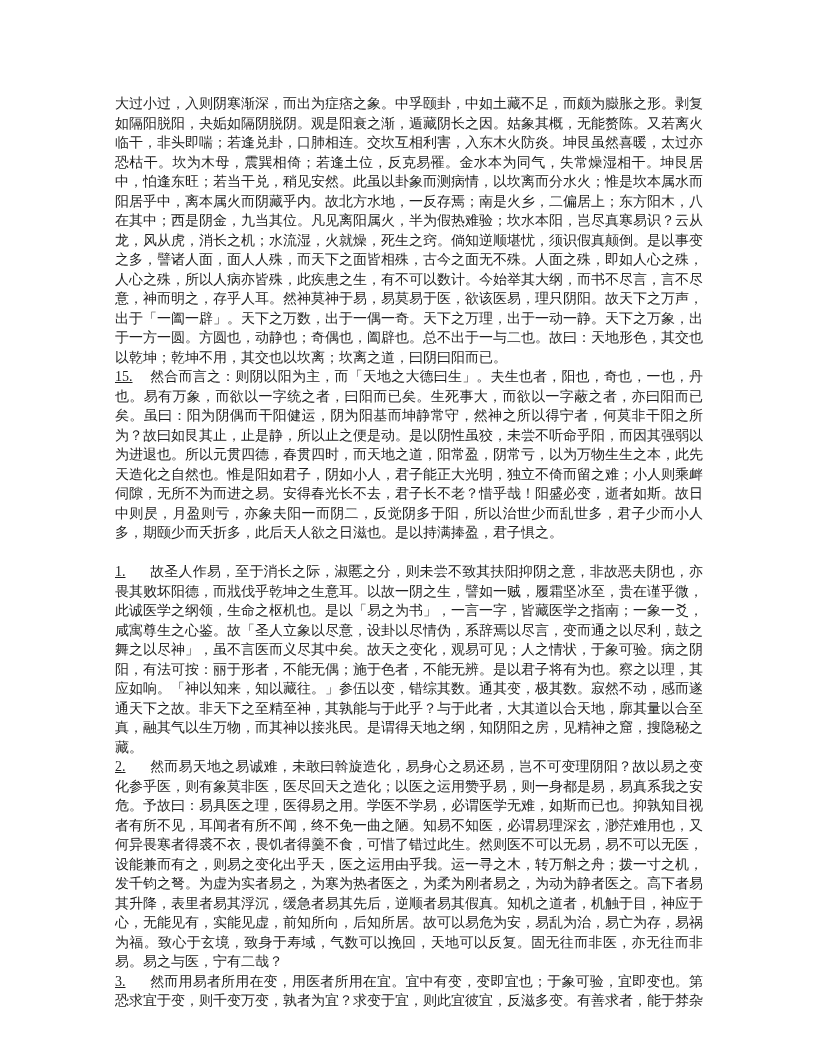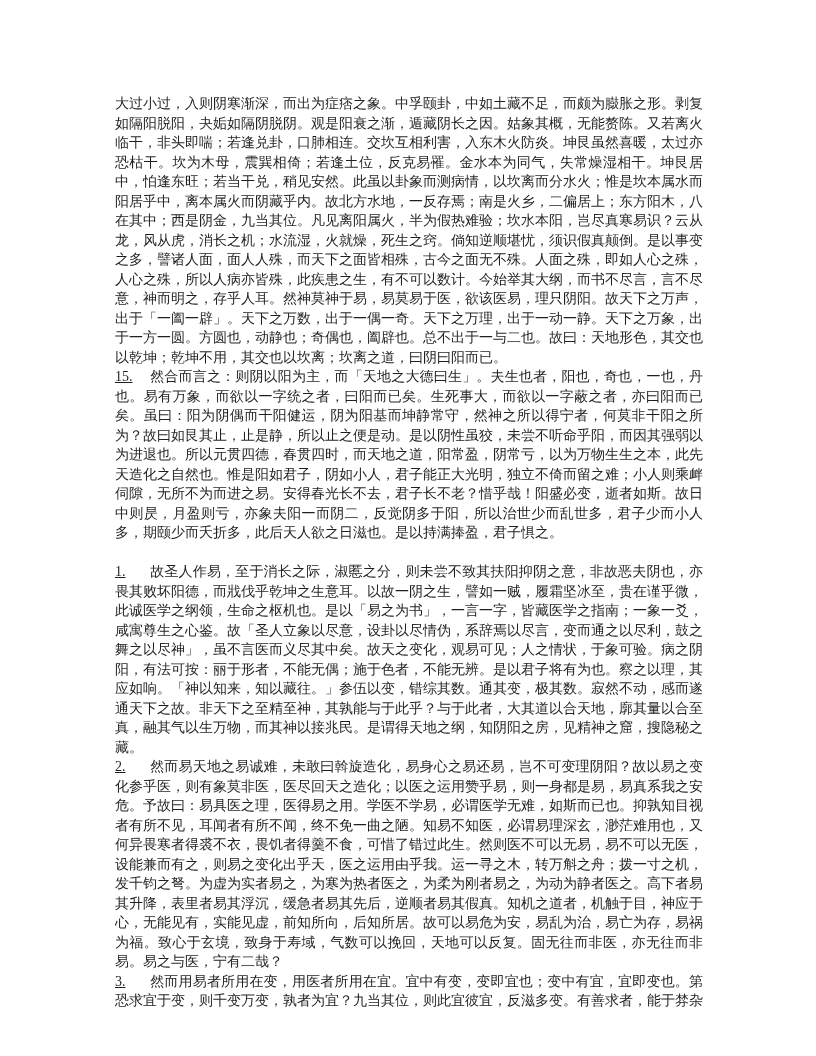--- a/index.html
+++ b/index.html
@@ -41,15 +41,15 @@
 </style>
 </head>
 <body>
 
 <div class="page" style="background: rgb(255, 255, 255);">
   <div class="text-block" style="color: rgb(31, 31, 31);">
       <p class="para"><span>大过小过，入则阴寒渐深，而出为症痞之象。中孚颐卦，中如土藏不足，而颇为臌胀之形。剥复如隔阳脱阳，夬姤如隔阴脱阴。观是阳衰之渐，遁藏阴长之因。姑象其概，无能赘陈。又若离火临干，非头即喘；若逢兑卦，口肺相连。交坎互相利害，入东木火防炎。坤艮虽然喜暖，太过亦恐枯干。坎为木母，震巽相倚；若逢土位，反克易罹。金水本为同气，失常燥湿相干。坤艮居中，怕逢东旺；若当干兑，稍见安然。此虽以卦象而测病情，以坎离而分水火；惟是坎本属水而阳居乎中，离本属火而阴藏乎内。故北方水地，一反存焉；南是火乡，二偏居上；东方阳木，八在其中；西是阴金，九当其位。凡见离阳属火，半为假热难验；坎水本阳，岂尽真寒易识？云从龙，风从虎，消长之机；水流湿，火就燥，死生之窍。倘知逆顺堪忧，须识假真颠倒。是以事变之多，譬诸人面，面人人殊，而天下之面皆相殊，古今之面无不殊。人面之殊，即如人心之殊，人心之殊，所以人病亦皆殊，此疾患之生，有不可以数计。今始举其大纲，而书不尽言，言不尽意，神而明之，存乎人耳。然神莫神于易，易莫易于医，欲该医易，理只阴阳。故天下之万声，出于「一阖一辟」。天下之万数，出于一偶一奇。天下之万理，出于一动一静。天下之万象，出于一方一圆。方圆也，动静也；奇偶也，阖辟也。总不出于一与二也。故曰：天地形色，其交也以乾坤；乾坤不用，其交也以坎离；坎离之道，曰阴曰阳而已。</span></p>
       <p class="para"><span class="para-num">15.</span><span>然合而言之：则阴以阳为主，而「天地之大德曰生」。夫生也者，阳也，奇也，一也，丹也。易有万象，而欲以一字统之者，曰阳而已矣。生死事大，而欲以一字蔽之者，亦曰阳而已矣。虽曰：阳为阴偶而干阳健运，阴为阳基而坤静常守，然神之所以得宁者，何莫非干阳之所为？故曰如艮其止，止是静，所以止之便是动。是以阴性虽狡，未尝不听命乎阳，而因其强弱以为进退也。所以元贯四德，春贯四时，而天地之道，阳常盈，阴常亏，以为万物生生之本，此先天造化之自然也。惟是阳如君子，阴如小人，君子能正大光明，独立不倚而留之难；小人则乘衅伺隙，无所不为而进之易。安得春光长不去，君子长不老？惜乎哉！阳盛必变，逝者如斯。故日中则昃，月盈则亏，亦象夫阳一而阴二，反觉阴多于阳，所以治世少而乱世多，君子少而小人多，期颐少而夭折多，此后天人欲之日滋也。是以持满捧盈，君子惧之。</span></p>
       <p class="para gap-before"><span class="para-num">1.</span><span>故圣人作易，至于消长之际，淑慝之分，则未尝不致其扶阳抑阴之意，非故恶夫阴也，亦畏其败坏阳德，而戕伐乎乾坤之生意耳。以故一阴之生，譬如一贼，履霜坚冰至，贵在谨乎微，此诚医学之纲领，生命之枢机也。是以「易之为书」，一言一字，皆藏医学之指南；一象一爻，咸寓尊生之心鉴。故「圣人立象以尽意，设卦以尽情伪，系辞焉以尽言，变而通之以尽利，鼓之舞之以尽神」，虽不言医而义尽其中矣。故天之变化，观易可见；人之情状，于象可验。病之阴阳，有法可按：丽于形者，不能无偶；施于色者，不能无辨。是以君子将有为也。察之以理，其应如响。「神以知来，知以藏往。」参伍以变，错综其数。通其变，极其数。寂然不动，感而遂通天下之故。非天下之至精至神，其孰能与于此乎？与于此者，大其道以合天地，廓其量以合至真，融其气以生万物，而其神以接兆民。是谓得天地之纲，知阴阳之房，见精神之窟，搜隐秘之藏。</span></p>
       <p class="para"><span class="para-num">2.</span><span>然而易天地之易诚难，未敢曰斡旋造化，易身心之易还易，岂不可变理阴阳？故以易之变化参乎医，则有象莫非医，医尽回天之造化；以医之运用赞乎易，则一身都是易，易真系我之安危。予故曰：易具医之理，医得易之用。学医不学易，必谓医学无难，如斯而已也。抑孰知目视者有所不见，耳闻者有所不闻，终不免一曲之陋。知易不知医，必谓易理深玄，渺茫难用也，又何异畏寒者得裘不衣，畏饥者得羹不食，可惜了错过此生。然则医不可以无易，易不可以无医，设能兼而有之，则易之变化出乎天，医之运用由乎我。运一寻之木，转万斛之舟；拨一寸之机，发千钧之弩。为虚为实者易之，为寒为热者医之，为柔为刚者易之，为动为静者医之。高下者易其升降，表里者易其浮沉，缓急者易其先后，逆顺者易其假真。知机之道者，机触于目，神应于心，无能见有，实能见虚，前知所向，后知所居。故可以易危为安，易乱为治，易亡为存，易祸为福。致心于玄境，致身于寿域，气数可以挽回，天地可以反复。固无往而非医，亦无往而非易。易之与医，宁有二哉？</span></p>
-      <p class="para"><span class="para-num">3.</span><span>然而用易者所用在变，用医者所用在宜。宜中有变，变即宜也；变中有宜，宜即变也。第恐求宜于变，则千变万变，孰者为宜？九当其位，则此宜彼宜，反滋多变。有善求者，能于棼杂</span></p>
+      <p class="para"><span class="para-num">3.</span><span>然而用易者所用在变，用医者所用在宜。宜中有变，变即宜也；于象可验，宜即变也。第恐求宜于变，则千变万变，孰者为宜？求变于宜，则此宜彼宜，反滋多变。有善求者，能于棼杂</span></p>
     </div>
 </div>
 
 </body></html>

